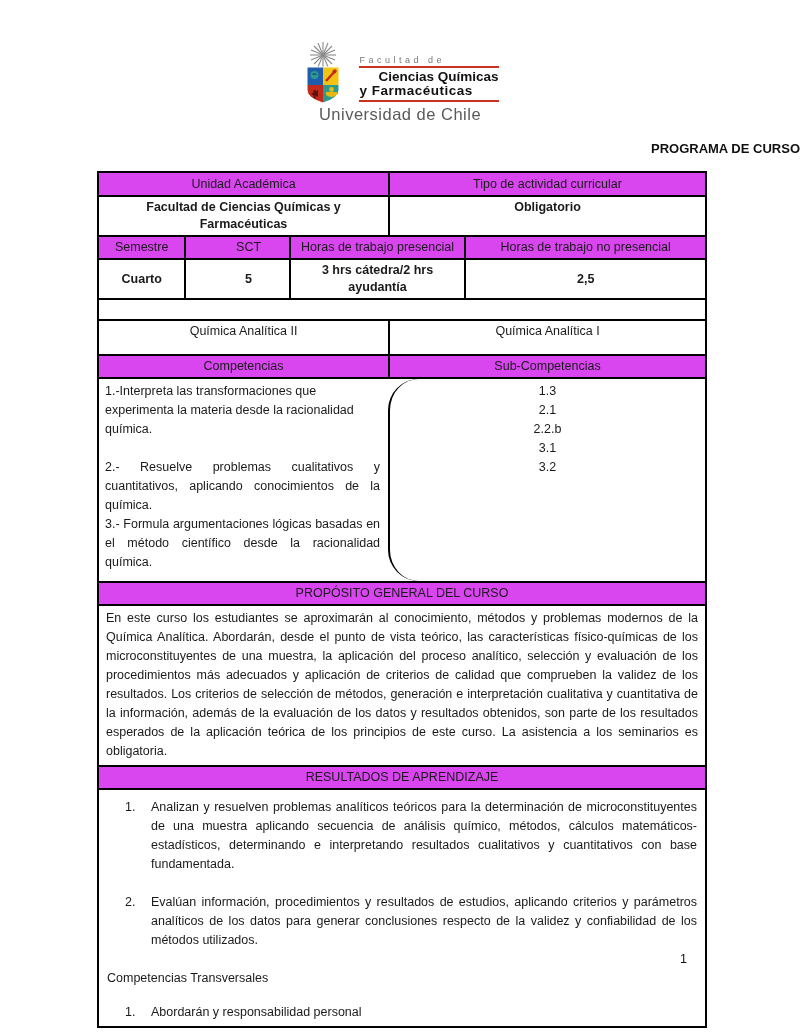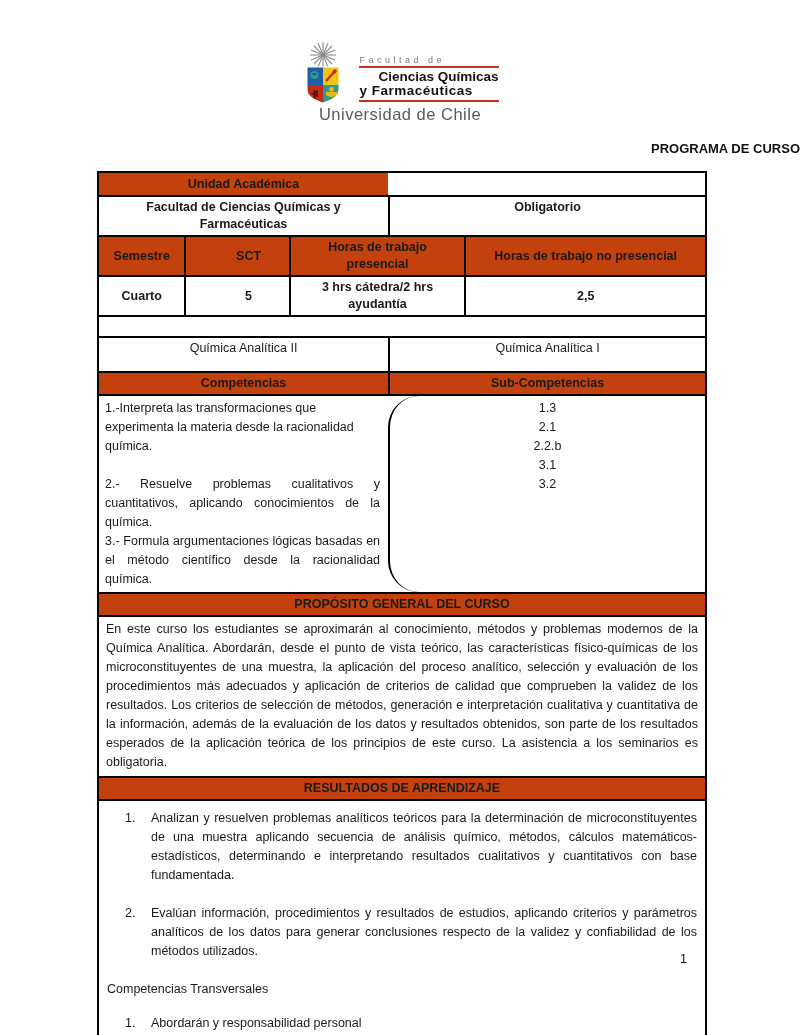--- a/index.html
+++ b/index.html
@@ -41,21 +41,21 @@
 
   
   .tbl {
     position: absolute; top: 171px; left: 97px; width: 610px;
     border: 2px solid #000; background: #fff;
   }
   .row { display: flex; width: 100%; }
   .row + .row { border-top: 2px solid #000; }
   .cell { position: relative; }
   .cell + .cell { border-left: 2px solid #000; }
-  .hdr { background: #c2410c; font-weight: bold; }
+  .hdr { background: #d946ef; font-weight: normal; }
   .c-center { text-align: center; }
   .cell { font-size: 12.5px; line-height: 17px; padding: 2px 5px; }
   .vtop { display: flex; flex-direction: column; justify-content: flex-start; }
   .vcenter { display: flex; flex-direction: column; justify-content: center; }
   .bold { font-weight: bold; }
 
   
   .col-a { width: 47.7%; }
   .col-b { width: 52.3%; }
   
@@ -68,21 +68,21 @@
   .h21 { min-height: 21px; }
   .h36 { min-height: 36px; }
   .h37 { min-height: 35px; }
   .h176 { min-height: 174px; }
   .h152 { min-height: 150px; align-items: center; }
   .h205 { min-height: 203px; }
 
   .wrap-narrow { max-width: 250px; margin: 0 auto; }
 
   
-  .comp-cell { line-height: 19px; padding: 3px 8px 3px 6px; }
+  .comp-cell { line-height: 19px; padding: 3px 8px 9px 6px; }
   .comp-p { text-align: left; }
   .comp-p.just { text-align: justify; }
   .comp-gap { height: 19px; }
   .subcomp-cell { line-height: 19px; padding-top: 3px; border-radius: 31px; }
   .subcomp-item { text-align: center; }
 
   
   .full-cell { width: 100%; }
   .para { text-align: justify; line-height: 19px; padding: 3px 7px 4px 7px; font-size: 12.5px; }
 
@@ -160,20 +160,21 @@
     </div>
     <div class="logo-univ">Universidad de Chile</div>
   </div>
 
   <div class="doc-title">PROGRAMA DE CURSO</div>
 
   <div class="tbl">
 
     <div class="row h22">
       <div class="cell hdr c-center vcenter col-a">Unidad Académica</div>
+      <div class="cell hdr c-center vcenter col-b">Tipo de actividad curricular</div>
     </div>
 
     <div class="row h36">
       <div class="cell c-center vtop bold col-a">
         <div class="wrap-narrow">Facultad de Ciencias Químicas y Farmacéuticas</div>
       </div>
       <div class="cell c-center vtop bold col-b">Obligatorio</div>
     </div>
 
     <div class="row h22">

